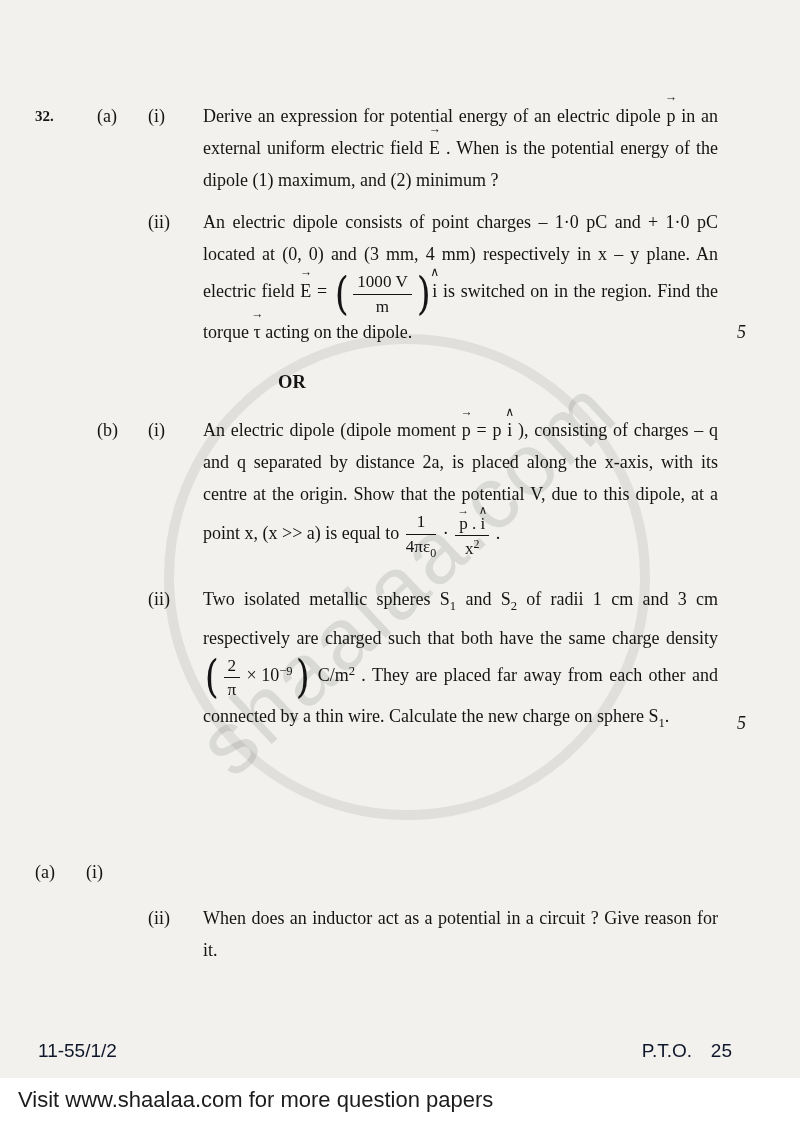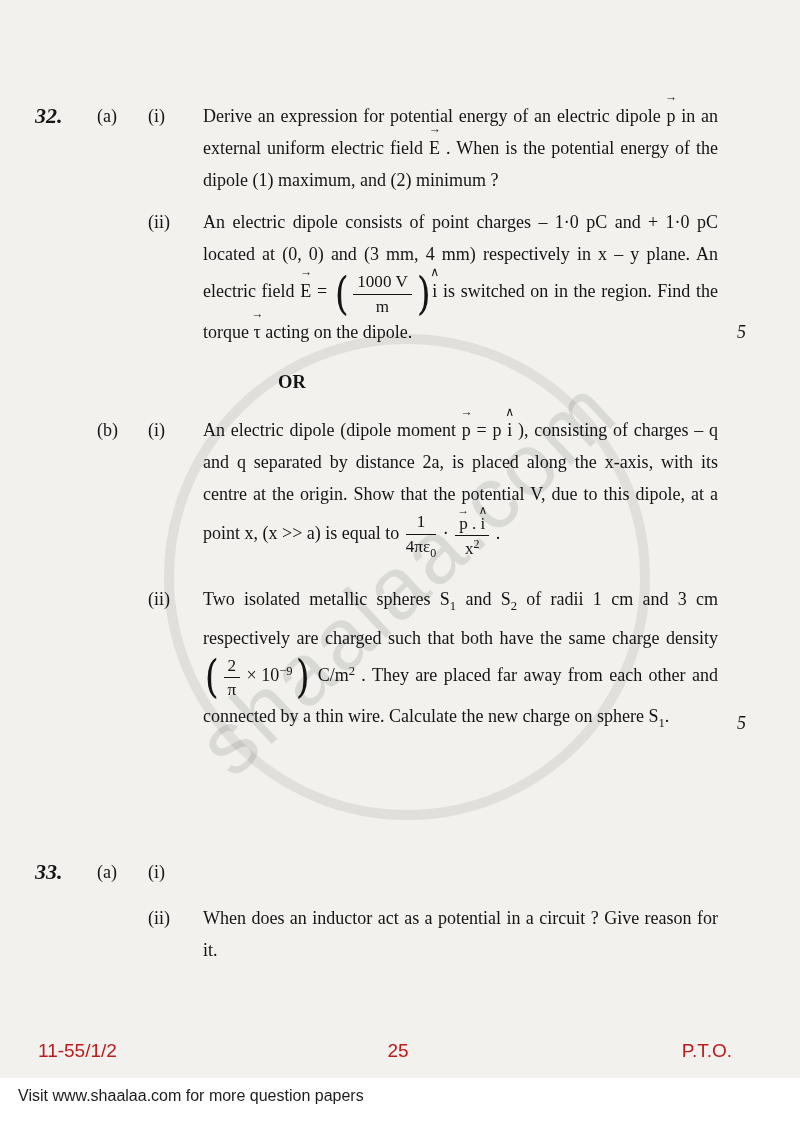--- a/index.html
+++ b/index.html
@@ -25,21 +25,21 @@
     font-size:88px; letter-spacing:3px; white-space:nowrap;
     color:rgba(70,70,70,0.14);
   }
   .content { position:absolute; left:0; top:0; width:800px; height:1078px; }
 
   .question { position:absolute; left:35px; width:725px; }
   #q32 { top:100px; }
   #q33 { top:856px; }
 
   .qrow { display:flex; }
-  .qnum  { width:62px;  font-weight:bold; font-size:22px; line-height:32px;font-style:italic; }
+  .qnum  { width:62px;  font-weight:bold; font-size:15px; line-height:32px; }
   .qpart { width:51px;  font-size:18px; line-height:32px; }
   .qsub  { width:55px;  font-size:18px; line-height:32px; }
   .qbody { width:515px; font-size:18px; line-height:32px; text-align:justify; }
   .qmarks {
     flex:1; display:flex; align-items:flex-end; justify-content:flex-end;
     padding-right:14px; box-sizing:border-box;
     font-style:italic; font-size:18px; line-height:32px;
   }
   #q32 .qrow + .qrow { margin-top:10px; }
   #q32 .qrow:last-child { margin-top:22px; }
@@ -64,31 +64,31 @@
     font-family:"DejaVu Serif",serif; transform:scaleX(0.8);
   }
   .bigpar .parin { display:inline-block; padding:0 1px; }
   sub { font-size:70%; vertical-align:-0.4em; }
   sup { font-size:70%; vertical-align:0.5em; }
 
   
   .footer {
     position:absolute; left:0; top:1040px; width:732px; height:24px;
     font-family:"Liberation Sans","DejaVu Sans",sans-serif;
-    font-size:19px; color:#b91c1c;padding-left:40px;
+    font-size:19px; color:#0f172a;
   }
   .footer .f-left   { position:absolute; left:38px; }
-  .footer .f-center { position:absolute; left:12px; width:100%; text-align:center; }
+  .footer .f-center { position:absolute; left:0; width:100%; text-align:right; }
   .footer .f-right  { position:absolute; right:40px;margin-left:15px; }
 
   
   .bottom-note {
     position:absolute; left:18px; top:1087px;
     font-family:"Liberation Sans","DejaVu Sans",sans-serif;
-    font-size:16px; color:#1c1c1c;
+    font-size:22px; color:#1c1c1c;
   }
 </style>
 </head>
 <body>
 
 <div class="paper">
   <div class="wm-circle"></div>
   <div class="wm-text">shaalaa.com</div>
   <div class="content">
     <div class="question" id="q32">
@@ -125,21 +125,20 @@
           <div class="qbody">Two isolated metallic spheres S<sub>1</sub> and S<sub>2</sub> of radii 1 cm and 3 cm respectively are charged such that both have the same charge density <span class="bigpar">
               <span class="paren">(</span>
               <span class="parin"><span class="frac"><span class="num">2</span><span class="den">π</span></span> × 10<sup>−9</sup></span>
               <span class="paren">)</span>
             </span> C/m<sup>2</sup> . They are placed far away from each other and connected by a thin wire. Calculate the new charge on sphere S<sub>1</sub>.</div>
           <div class="qmarks">5</div>
         </div>
       </div>
     <div class="question" id="q33">
         <div class="qrow">
-          <div class="qnum">33.</div>
           <div class="qpart">(a)</div>
           <div class="qsub">(i)</div>
           <div class="qmarks"></div>
         </div>
         <div class="qrow">
           <div class="qnum"></div>
           <div class="qpart"></div>
           <div class="qsub">(ii)</div>
           <div class="qbody">When does an inductor act as a potential in a circuit ? Give reason for it.</div>
           <div class="qmarks"></div>

